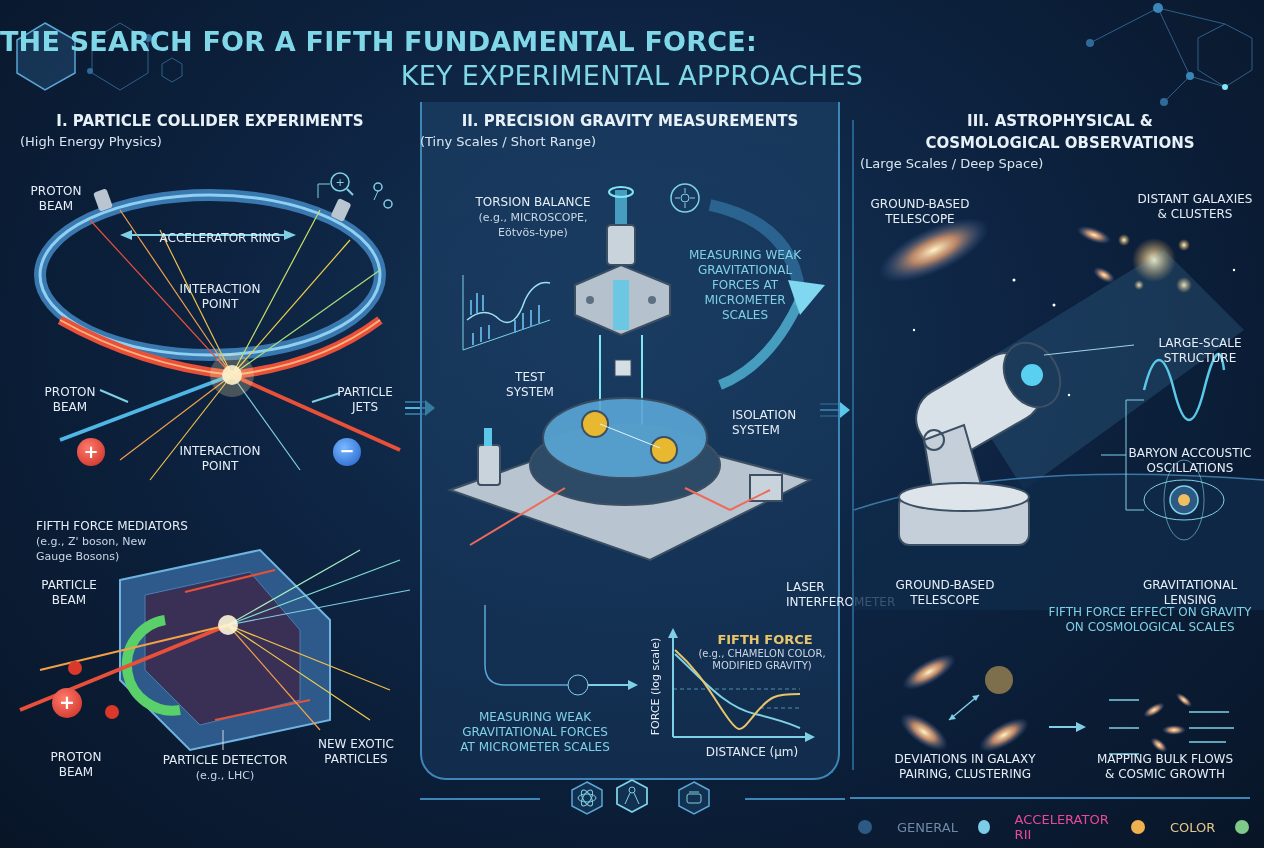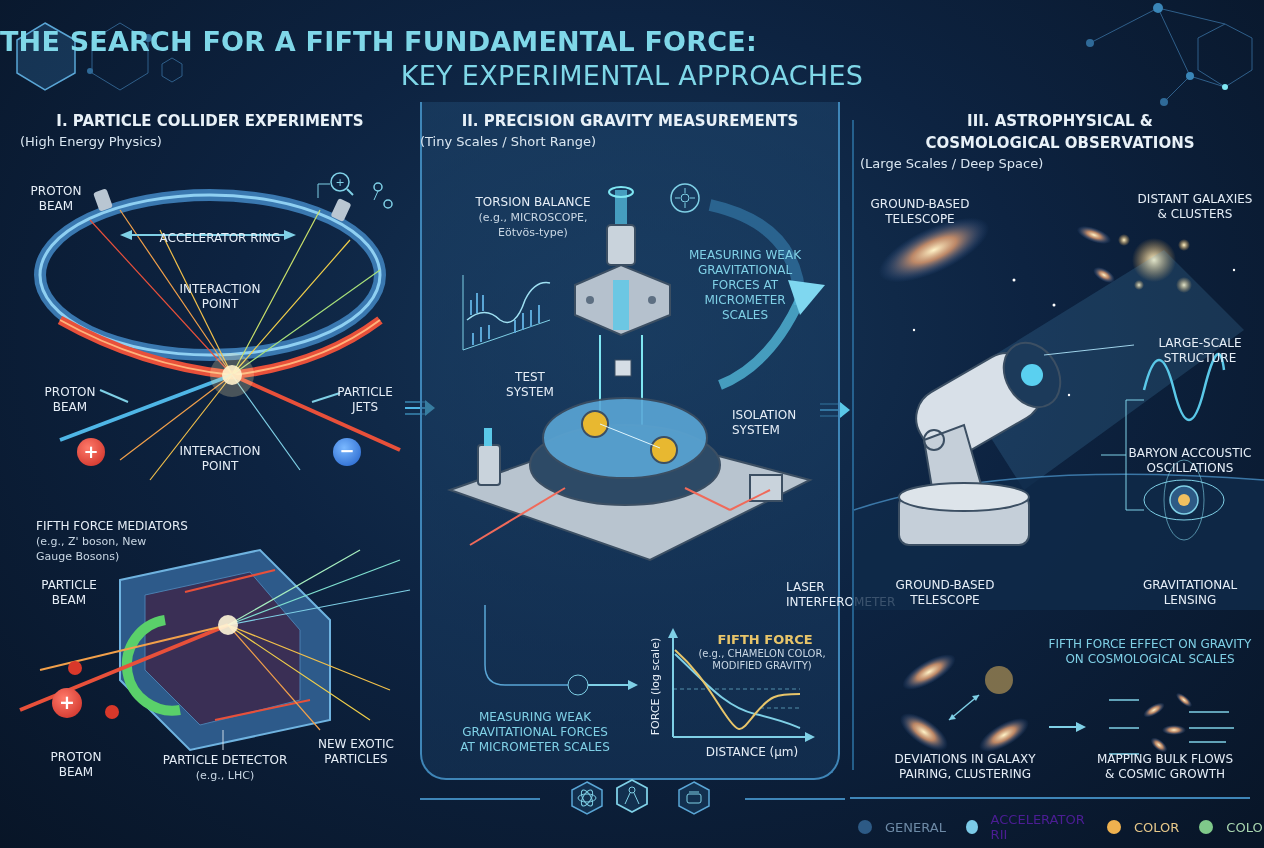--- a/index.html
+++ b/index.html
@@ -28,21 +28,21 @@
   .panel-mid {
     left: 420px; top: 102px; width: 420px; height: 678px;
     border: 2px solid #3f86b8; border-top: none; border-radius: 0 0 26px 26px;
     background: linear-gradient(180deg, rgba(30,70,110,0.55) 0%, rgba(22,55,92,0.55) 100%);
   }
   .divider-right {
     left: 852px; top: 120px; width: 2px; height: 650px; background: #2f79ad; opacity: 0.7;
   }
   .bottom-line { height: 2px; background: #3f86b8; }
   .legend { left: 858px; top: 812px; display: flex; gap: 20px; align-items: center; }
-  .legend-item { display: flex; align-items: center; gap: 13px; font-size: 13px; }
+  .legend-item { display: flex; align-items: center; gap: 25px; font-size: 13px; }
   .legend-dot { width: 14px; height: 14px; border-radius: 50%; }
   svg { position: absolute; overflow: visible; }
 </style>
 </head>
 <body>
 
 <svg width="200" height="110" style="left:0;top:0">
   <polygon points="45,23 75,40 75,73 45,90 17,73 17,40" fill="rgba(60,130,190,0.25)" stroke="#5aa6d6" stroke-width="1.5"></polygon>
   <polygon points="120,23 148,40 148,73 120,90 92,73 92,40" fill="none" stroke="#2f5f8a" stroke-width="1"></polygon>
   <polygon points="172,58 182,64 182,76 172,82 162,76 162,64" fill="none" stroke="#2f5f8a" stroke-width="1"></polygon>
@@ -421,21 +421,21 @@
   </div>
   <div class="abs lbl" style="left:880px;top:578px;width:130px;">
     <div>GROUND-BASED</div>
       <div>TELESCOPE</div>
   </div>
   <div class="abs lbl" style="left:1125px;top:578px;width:130px;">
     <div>GRAVITATIONAL</div>
       <div>LENSING</div>
   </div>
 
-  <div class="abs lbl lbl-cyan" style="left:1040px;top:637px;width:220px;">
+  <div class="abs lbl lbl-cyan" style="left:1040px;top:605px;width:220px;">
     <div>FIFTH FORCE EFFECT ON GRAVITY</div>
       <div>ON COSMOLOGICAL SCALES</div>
   </div>
 
   <svg width="410" height="110" style="left:854px;top:650px">
     <defs>
       <radialGradient id="gal2" cx="50%" cy="50%" r="50%">
         <stop offset="0%" stop-color="#fff3c8"></stop>
           <stop offset="45%" stop-color="#e8a070" stop-opacity="0.8"></stop>
           <stop offset="100%" stop-color="#3a6ab0" stop-opacity="0"></stop>
@@ -477,21 +477,21 @@
   <div class="abs bottom-line" style="left:850px;top:797px;width:400px;"></div>
 </div>
 
 <div class="abs legend">
   <div class="legend-item">
     <span class="legend-dot" style="background:#2d5a85"></span>
     <span style="color:#6d8aa6">GENERAL</span>
   </div>
   <div class="legend-item">
     <span class="legend-dot" style="background:#7ccbe8"></span>
-    <span style="color:#4c1d95">ACCELERATOR RII</span>
+    <span style="color:#ec4899">ACCELERATOR RII</span>
   </div>
   <div class="legend-item">
     <span class="legend-dot" style="background:#efb14f"></span>
     <span style="color:#e7c88a">COLOR</span>
   </div>
   <div class="legend-item">
     <span class="legend-dot" style="background:#7fc98a"></span>
     <span style="color:#a9d6b0">COLOR</span>
   </div>
 </div>

